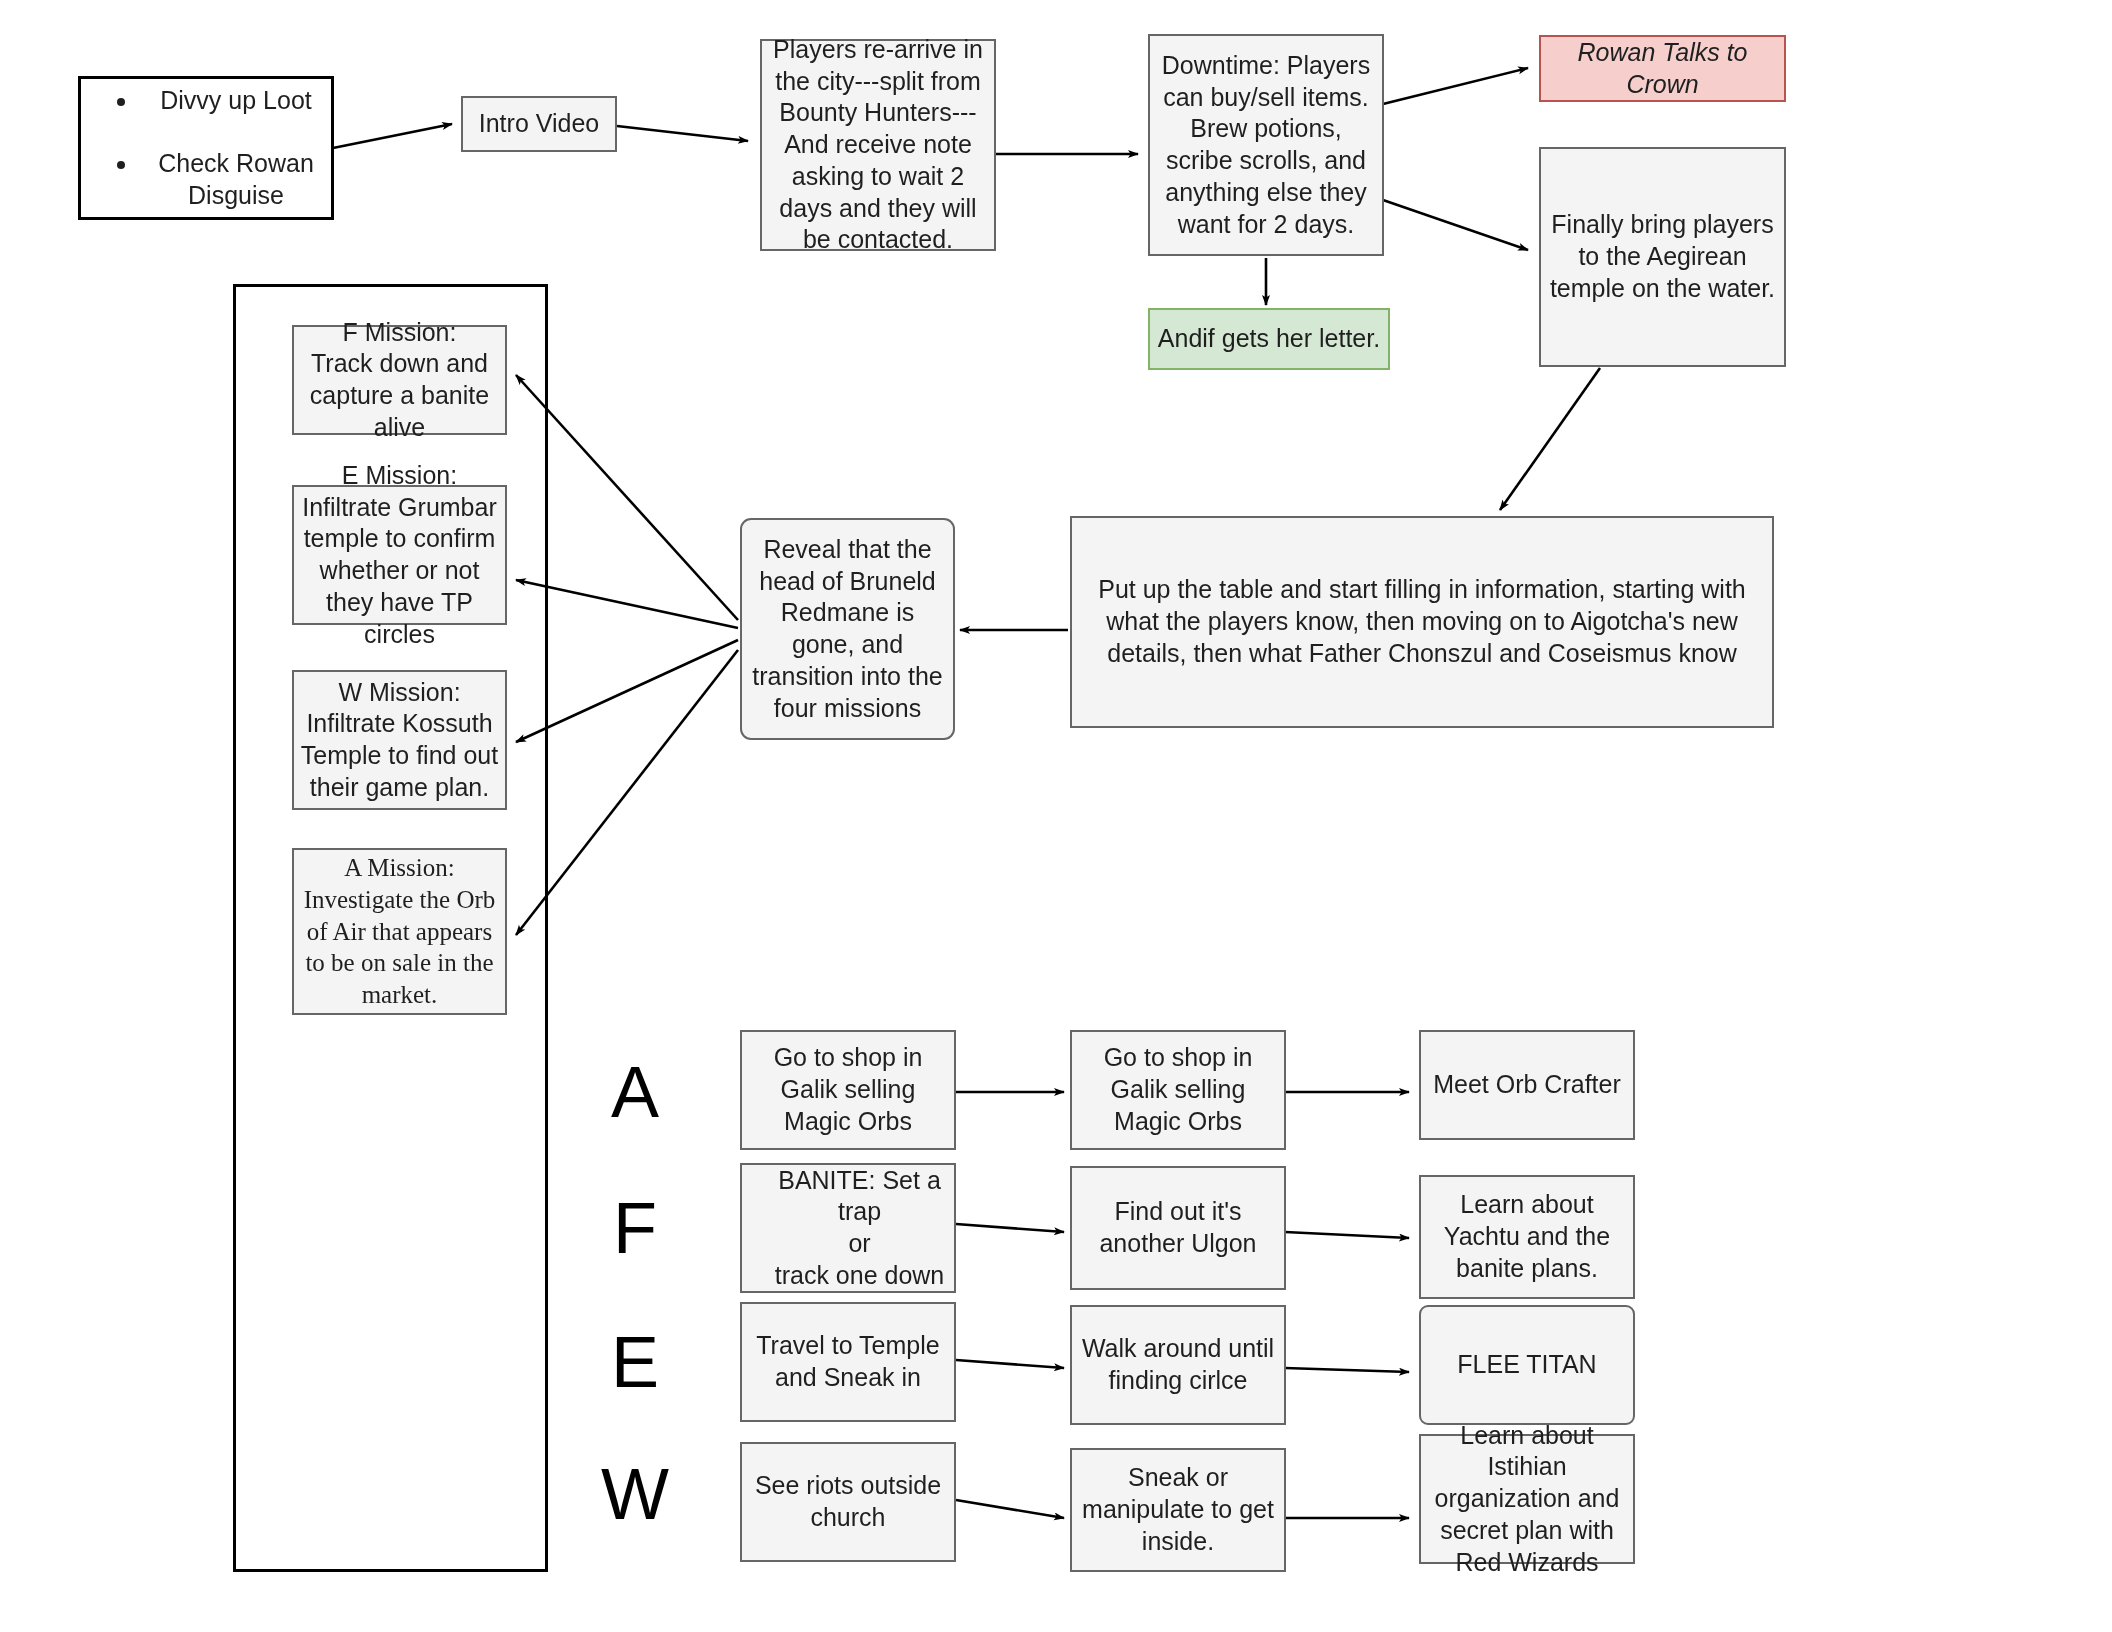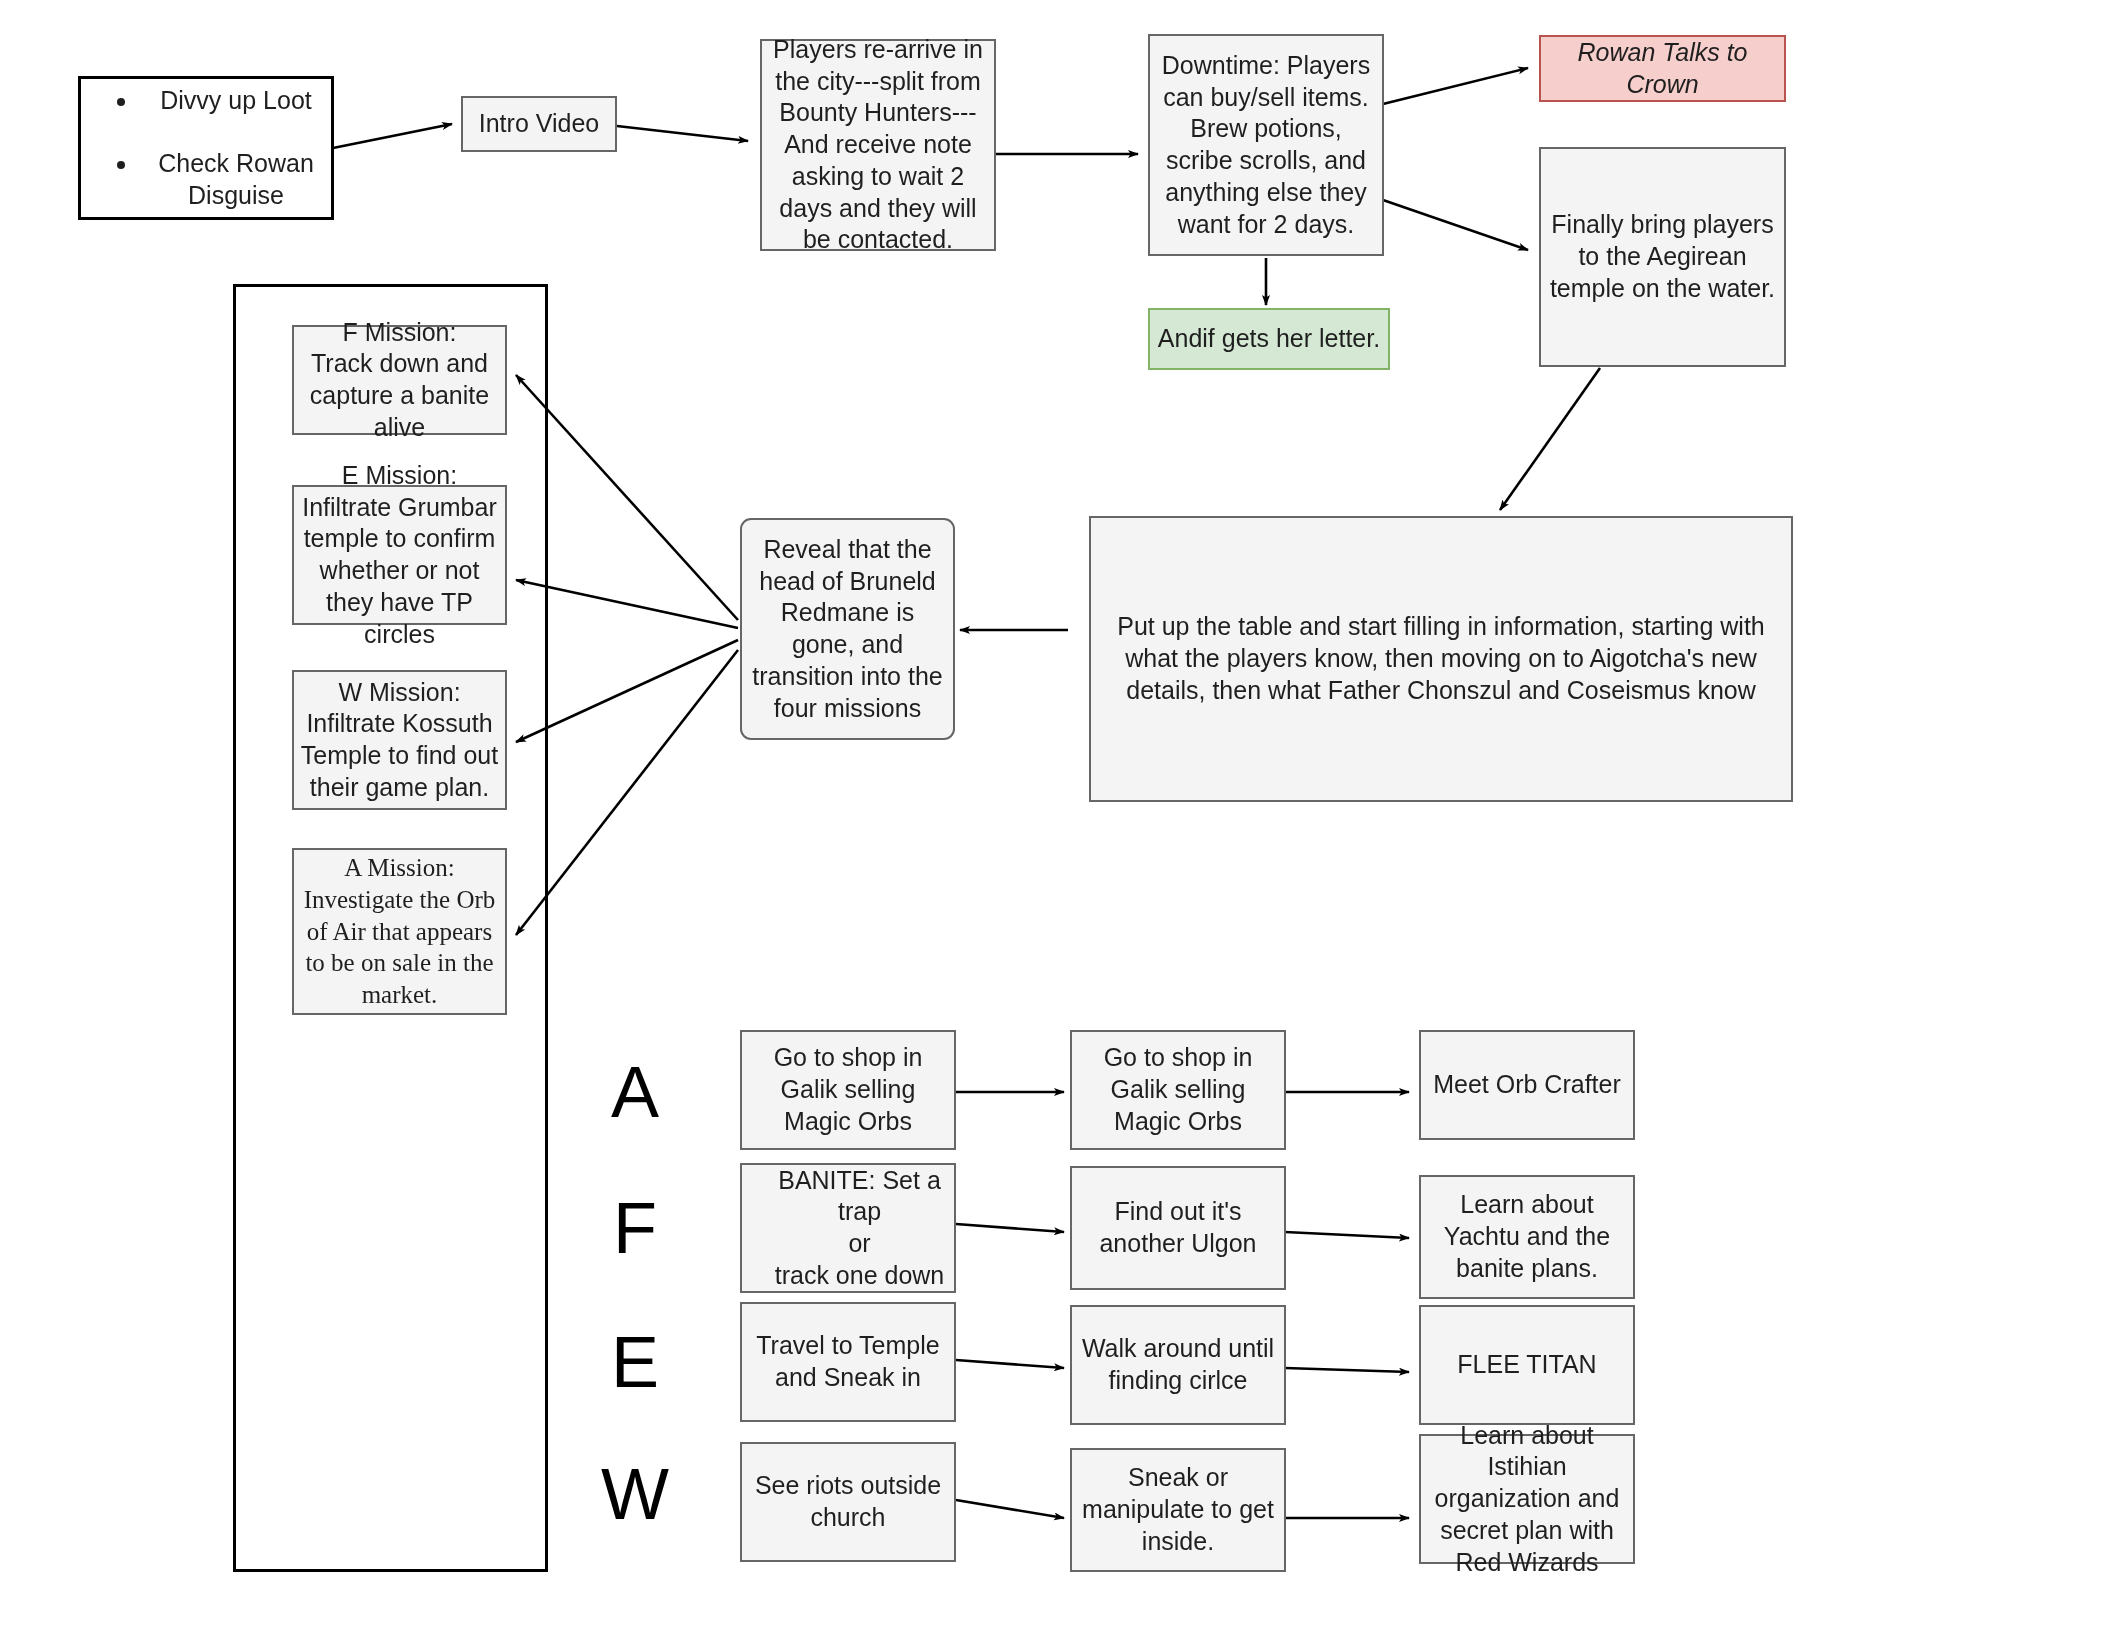--- a/index.html
+++ b/index.html
@@ -157,37 +157,37 @@
 Infiltrate Grumbar temple to confirm whether or not they have TP circles</div>
 
   <div class="node grey" style="left:292px; top:670px; width:215px; height:140px; font-size:25px; white-space:pre-line;">W Mission:
 Infiltrate Kossuth Temple to find out their game plan.</div>
 
   <div class="node grey" style="left:292px; top:848px; width:215px; height:167px; font-size:25px; white-space:pre-line;font-family:Liberation Serif, serif;">A Mission:
 Investigate the Orb of Air that appears to be on sale in the market.</div>
 
   <div class="node grey" style="left:740px; top:518px; width:215px; height:222px; font-size:25px; white-space:normal;border-radius:11px;">Reveal that the head of Bruneld Redmane is gone, and transition into the four missions</div>
 
-  <div class="node grey" style="left:1070px; top:516px; width:704px; height:286px; font-size:25px; white-space:normal;margin-left:19px;">Put up the table and start filling in information, starting with what the players know, then moving on to Aigotcha's new details, then what Father Chonszul and Coseismus know</div>
+  <div class="node grey" style="left:1070px; top:516px; width:704px; height:212px; font-size:25px; white-space:normal;">Put up the table and start filling in information, starting with what the players know, then moving on to Aigotcha's new details, then what Father Chonszul and Coseismus know</div>
 
   <div class="rowlabel" style="left:600px; top:1050px; width:70px; height:84px; font-size:72px;">A</div>
   <div class="node grey" style="left:740px; top:1030px; width:216px; height:120px; font-size:25px; white-space:normal;">Go to shop in Galik selling Magic Orbs</div>
   <div class="node grey" style="left:1070px; top:1030px; width:216px; height:120px; font-size:25px; white-space:normal;">Go to shop in Galik selling Magic Orbs</div>
   <div class="node grey" style="left:1419px; top:1030px; width:216px; height:110px; font-size:25px; white-space:normal;">Meet Orb Crafter</div>
 
   <div class="rowlabel" style="left:600px; top:1186px; width:70px; height:84px; font-size:72px;">F</div>
   <div class="node grey" style="left:740px; top:1163px; width:216px; height:130px; font-size:25px; white-space:pre-line;padding-left:29px;">BANITE: Set a trap
 or
 track one down</div>
   <div class="node grey" style="left:1070px; top:1166px; width:216px; height:124px; font-size:25px; white-space:normal;">Find out it's another Ulgon</div>
   <div class="node grey" style="left:1419px; top:1175px; width:216px; height:124px; font-size:25px; white-space:normal;">Learn about Yachtu and the banite plans.</div>
 
   <div class="rowlabel" style="left:600px; top:1320px; width:70px; height:84px; font-size:72px;">E</div>
   <div class="node grey" style="left:740px; top:1302px; width:216px; height:120px; font-size:25px; white-space:normal;">Travel to Temple and Sneak in</div>
   <div class="node grey" style="left:1070px; top:1305px; width:216px; height:120px; font-size:25px; white-space:normal;">Walk around until finding cirlce</div>
-  <div class="node grey" style="left:1419px; top:1305px; width:216px; height:120px; font-size:25px; white-space:normal;">FLEE TITAN</div>
+  <div class="node grey" style="left:1419px; top:1305px; width:216px; height:120px; font-size:25px; white-space:normal;border-radius:9px;">FLEE TITAN</div>
 
   <div class="rowlabel" style="left:590px; top:1452px; width:90px; height:84px; font-size:72px;">W</div>
   <div class="node grey" style="left:740px; top:1442px; width:216px; height:120px; font-size:25px; white-space:normal;">See riots outside church</div>
   <div class="node grey" style="left:1070px; top:1448px; width:216px; height:124px; font-size:25px; white-space:normal;">Sneak or manipulate to get inside.</div>
   <div class="node grey" style="left:1419px; top:1434px; width:216px; height:130px; font-size:25px; white-space:normal;">Learn about Istihian organization and secret plan with Red Wizards</div>
 
 </div>
 
 </body></html>

